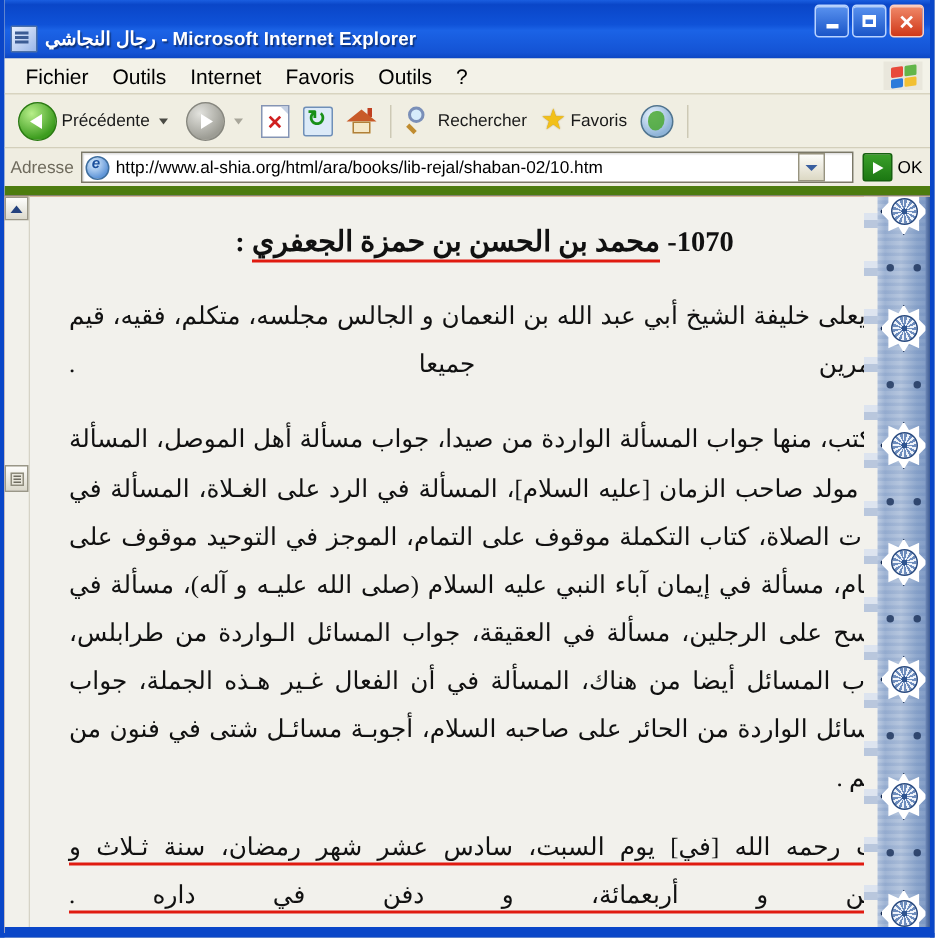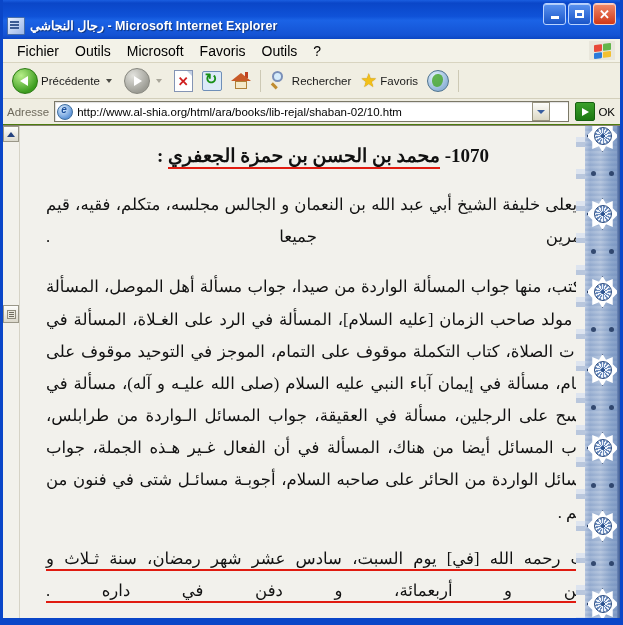--- a/index.html
+++ b/index.html
@@ -101,21 +101,21 @@
   .mag-lens{position:absolute;left:2px;top:0px;width:11px;height:11px;border:2px solid #7a8fb8;border-radius:50%;background:#d6ecfb;box-sizing:border-box;}
   .mag-handle{position:absolute;left:2px;top:11px;width:7px;height:2.5px;background:#c08c30;transform:rotate(45deg);transform-origin:left center;}
   .star{color:#f2c019;font-size:19px;line-height:1;text-shadow:0 0 1px #a8780a;}
   .globe{width:20px;height:20px;border-radius:50%;background:radial-gradient(circle at 36% 30%,#eaf4ff,#8fb4d8 70%);border:1px solid #50748f;position:relative;}
   .globe:after{content:"";position:absolute;left:4px;top:3px;width:11px;height:13px;background:#4aa832;border-radius:50% 40% 55% 45%;opacity:.85;}
   .tb-spacer{flex:1;}
   
   .addrbar{
     height:25px;background:#efedE1;
     display:flex;align-items:center;
-    border-bottom:1px solid #4d7c0f;
+    border-bottom:6px solid #4d7c0f;
     padding:0 2px 0 4px;gap:3px;
   }
   .addr-label{font-size:11.5px;color:#6e6a5c;padding-right:2px;}
   .addr-field{
     flex:1;height:19px;background:#fff;border:1px solid #7b7867;
     display:flex;align-items:center;gap:4px;padding:0 18px 0 2px;
     box-shadow:inset 1px 1px 1px rgba(0,0,0,.13);
   }
   .addr-ie-icn{width:14px;height:14px;border-radius:50%;background:radial-gradient(circle at 35% 30%,#dff0ff,#5f95d8 72%);border:1px solid #3f6f9f;flex:0 0 auto;position:relative;}
   .addr-ie-icn:after{content:"e";position:absolute;left:3px;top:-1px;color:#1a4f9c;font-size:10px;font-weight:bold;font-style:italic;}
@@ -263,21 +263,21 @@
         </div>
       <div class="wbtn close">
           <span class="glyph-close">✕</span>
         </div>
     </div>
   </div>
 
   <div class="menubar">
     <div class="menu-item">Fichier</div>
     <div class="menu-item">Outils</div>
-    <div class="menu-item">Microsoft</div>
+    <div class="menu-item">Internet</div>
     <div class="menu-item">Favoris</div>
     <div class="menu-item">Outils</div>
     <div class="menu-item">?</div>
     <div class="winflag">
       <div class="flag">
         <i class="f1"></i>
         <i class="f2"></i>
         <i class="f3"></i>
         <i class="f4"></i>
       </div>

